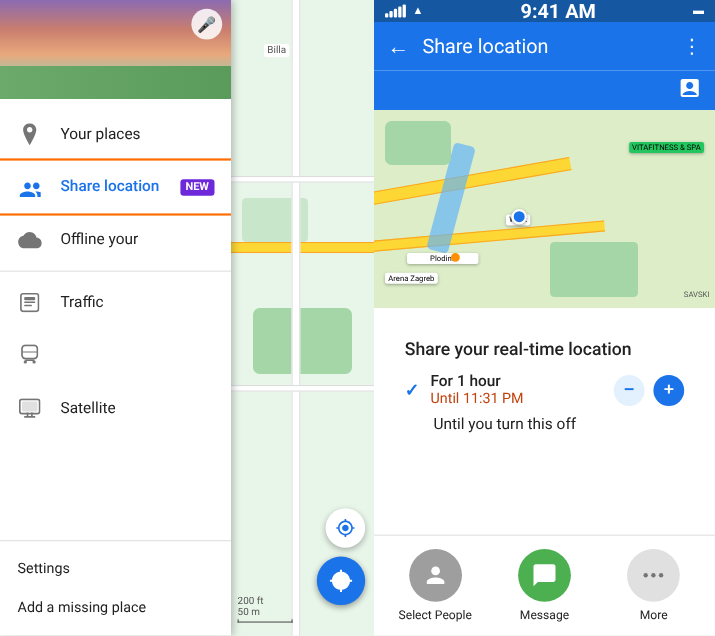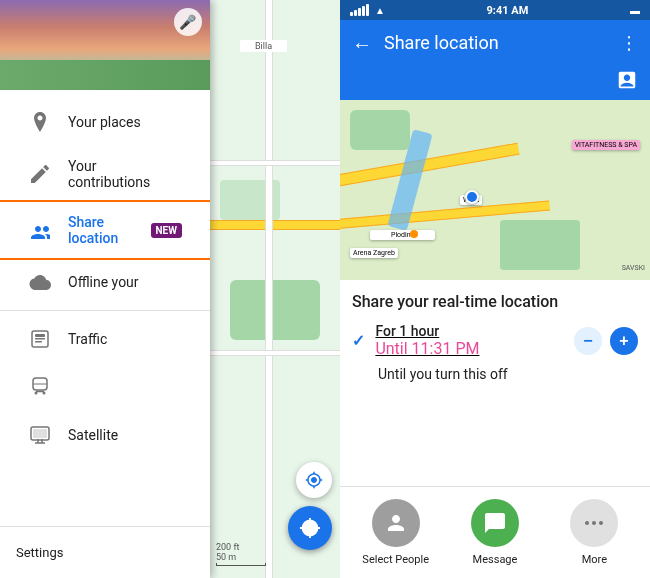--- a/index.html
+++ b/index.html
@@ -56,21 +56,21 @@
 
     .drawer-menu {
       flex: 1;
       overflow-y: auto;
       padding: 8px 0;
     }
 
     .menu-item {
       display: flex;
       align-items: center;
-      padding: 12px 28px;
+      padding: 12px 15px;
       cursor: pointer;
       position: relative;
     }
 
     .menu-item.active {
       background: #fff;
       outline: 2px solid #FF6D00;
     }
 
     .menu-icon {
@@ -94,21 +94,21 @@
       color: #212121;
       flex: 1;
     }
 
     .menu-item.active .menu-label {
       color: #1a73e8;
       font-weight: 500;
     }
 
     .new-badge {
-      background: #701a75;
+      background: #6d28d9;
       color: #fff;
       font-size: 10px;
       font-weight: bold;
       padding: 2px 5px;
       border-radius: 3px;
       margin-left: 8px;
     }
 
     .menu-divider {
       height: 1px;
@@ -228,21 +228,21 @@
       margin-right: 3px;
     }
 
     .signal-bar {
       width: 3px;
       background: #fff;
       border-radius: 1px;
     }
 
     .status-time {
-      font-size: 11px;
+      font-size: 18px;
       font-weight: bold;
     }
 
     .status-right {
       display: flex;
       gap: 4px;
       align-items: center;
     }
 
     
@@ -303,21 +303,21 @@
     .thumb-map-bg {
       width: 100%;
       height: 100%;
       background: #dcedc8;
       position: relative;
     }
 
     
     .share-content {
       flex: 1;
-      padding: 12px;
+      padding: 28px;
     }
 
     .share-title {
       font-size: 16px;
       font-weight: 500;
       color: #212121;
       margin-bottom: 12px;
     }
 
     .duration-option {
@@ -328,32 +328,31 @@
 
     .checkmark {
       color: #1a73e8;
       font-size: 16px;
       margin-right: 10px;
       font-weight: bold;
     }
 
     .duration-text {
       flex: 1;
-      text-decoration: underline;
     }
 
     .duration-main {
       font-size: 14px;
       color: #212121;
       font-weight: 500;
     }
 
     .duration-sub {
-      font-size: 16px;
-      color: #ec4899;
+      font-size: 13px;
+      color: #c2410c;
     }
 
     .duration-controls {
       display: flex;
       gap: 8px;
       align-items: center;
     }
 
     .dur-btn {
       width: 28px;
@@ -454,28 +453,20 @@
 
     <div class="menu-item">
       <div class="menu-icon">
         <svg width="16" height="20" viewBox="0 0 16 20" fill="none">
           <path d="M8 0C4.69 0 2 2.69 2 6c0 4.5 6 14 6 14s6-9.5 6-14c0-3.31-2.69-6-6-6zm0 8.5c-1.38 0-2.5-1.12-2.5-2.5S6.62 3.5 8 3.5s2.5 1.12 2.5 2.5S9.38 8.5 8 8.5z" fill="#757575"></path>
         </svg>
       </div>
       <span class="menu-label">Your places</span>
     </div>
 
-    <div class="menu-item">
-      <div class="menu-icon">
-        <svg width="18" height="18" viewBox="0 0 18 18" fill="none">
-          <path d="M0 14.25V18h3.75L14.81 6.94l-3.75-3.75L0 14.25zM17.71 4.04c.39-.39.39-1.02 0-1.41L15.37.29c-.39-.39-1.02-.39-1.41 0l-1.83 1.83 3.75 3.75 1.83-1.83z" fill="#757575"></path>
-        </svg>
-      </div>
-      <span class="menu-label">Your contributions</span>
-    </div>
 
     <div class="menu-item active">
       <div class="menu-icon">
         <svg width="20" height="18" viewBox="0 0 20 18" fill="#1a73e8">
           <path d="M16 11c1.66 0 2.99-1.34 2.99-3S17.66 5 16 5c-1.66 0-3 1.34-3 3s1.34 3 3 3zm-8 0c1.66 0 2.99-1.34 2.99-3S9.66 5 8 5C6.34 5 5 6.34 5 8s1.34 3 3 3zm0 2c-2.33 0-7 1.17-7 3.5V19h14v-2.5c0-2.33-4.67-3.5-7-3.5zm8 0c-.29 0-.62.02-.97.05 1.16.84 1.97 1.97 1.97 3.45V19h6v-2.5c0-2.33-4.67-3.5-7-3.5z"></path>
         </svg>
       </div>
       <span class="menu-label">Share location</span>
       <span class="new-badge">NEW</span>
     </div>
@@ -526,37 +517,38 @@
           <line x1="5" y1="17" x2="15" y2="17" stroke="#757575" stroke-width="1.5"></line>
         </svg>
       </div>
       <span class="menu-label">Satellite</span>
     </div>
 
   </div>
 
   <div class="drawer-bottom">
     <div class="bottom-item">Settings</div>
+    <div class="bottom-item">Add a missing place</div>
   </div>
 </div>
 
 <div class="middle-panel">
   <div class="map-bg">
 
     <div style="position:absolute;top:0;left:0;right:0;bottom:0;background:#e8f5e9;"></div>
 
     <div style="position:absolute;top:180px;left:10px;width:60px;height:40px;background:#c8e6c9;border-radius:4px;"></div>
     <div style="position:absolute;top:280px;left:20px;width:90px;height:60px;background:#a5d6a7;border-radius:6px;"></div>
 
     <div style="position:absolute;top:220px;left:0;right:0;height:10px;background:#FDD835;border-top:1px solid #F9A825;border-bottom:1px solid #F9A825;"></div>
     <div style="position:absolute;top:0;left:55px;width:8px;height:100%;background:#fff;border-left:1px solid #ddd;border-right:1px solid #ddd;"></div>
     <div style="position:absolute;top:160px;left:0;right:0;height:6px;background:#fff;border-top:1px solid #ddd;border-bottom:1px solid #ddd;"></div>
     <div style="position:absolute;top:350px;left:0;right:0;height:6px;background:#fff;border-top:1px solid #ddd;border-bottom:1px solid #ddd;"></div>
 
-    <div style="position:absolute;top:40px;left:30px;font-size:9px;color:#555;background:#fff;padding:1px 15px;border-radius:2px;">Billa</div>
+    <div style="position:absolute;top:40px;left:30px;font-size:9px;color:#555;background:#fff;padding:1px 3px;border-radius:2px;">Billa</div>
   </div>
 
   <div class="map-loc-btn">
     <svg width="18" height="18" viewBox="0 0 24 24" fill="#1a73e8">
       <path d="M12 8c-2.21 0-4 1.79-4 4s1.79 4 4 4 4-1.79 4-4-1.79-4-4-4zm8.94 3c-.46-4.17-3.77-7.48-7.94-7.94V1h-2v2.06C6.83 3.52 3.52 6.83 3.06 11H1v2h2.06c.46 4.17 3.77 7.48 7.94 7.94V23h2v-2.06c4.17-.46 7.48-3.77 7.94-7.94H23v-2h-2.06zM12 19c-3.87 0-7-3.13-7-7s3.13-7 7-7 7 3.13 7 7-3.13 7-7 7z"></path>
     </svg>
   </div>
 
   <div class="map-fab">
     <svg width="22" height="22" viewBox="0 0 24 24" fill="white">
@@ -611,21 +603,21 @@
 
       <div style="position:absolute;top:60px;left:-20px;width:200px;height:12px;background:#FDD835;transform:rotate(-10deg);border-top:1px solid #F9A825;border-bottom:1px solid #F9A825;"></div>
 
       <div style="position:absolute;top:110px;left:-10px;width:220px;height:10px;background:#FDD835;transform:rotate(-5deg);border-top:1px solid #F9A825;border-bottom:1px solid #F9A825;"></div>
 
       <div style="position:absolute;top:30px;left:60px;width:20px;height:100px;background:#64b5f6;transform:rotate(15deg);opacity:0.7;border-radius:4px;"></div>
 
       <div style="position:absolute;top:10px;left:10px;width:60px;height:40px;background:#a5d6a7;border-radius:6px;"></div>
       <div style="position:absolute;top:120px;left:160px;width:80px;height:50px;background:#a5d6a7;border-radius:4px;"></div>
 
-      <div style="position:absolute;top:40px;right:10px;font-size:7px;background:#f9a8d4;padding:1px 3px;border-radius:2px;box-shadow:0 1px 3px rgba(0,0,0,0.3);">VITAFITNESS &amp; SPA</div>
+      <div style="position:absolute;top:29px;right:10px;font-size:7px;background:#22c55e;padding:1px 3px;border-radius:2px;box-shadow:0 1px 3px rgba(0,0,0,0.3);">VITAFITNESS &amp; SPA</div>
       <div style="position:absolute;top:95px;left:120px;font-size:7px;background:#fff;padding:1px 3px;border-radius:2px;box-shadow:0 1px 3px rgba(0,0,0,0.3);">Work</div>
       <div style="position:absolute;top:130px;left:30px;font-size:7px;background:#fff;padding:1px 21px;border-radius:2px;box-shadow:0 1px 3px rgba(0,0,0,0.3);">Plodine</div>
       <div style="position:absolute;top:148px;left:10px;font-size:7px;background:#fff;padding:1px 3px;border-radius:2px;box-shadow:0 1px 3px rgba(0,0,0,0.3);">Arena Zagreb</div>
       <div style="position:absolute;top:164px;right:5px;font-size:7px;color:#555;">SAVSKI</div>
 
       <div style="position:absolute;top:90px;left:125px;width:14px;height:14px;background:#1a73e8;border-radius:50%;border:2px solid #fff;box-shadow:0 1px 3px rgba(0,0,0,0.4);"></div>
 
       <div style="position:absolute;top:130px;left:70px;width:8px;height:8px;background:#FF8F00;border-radius:50%;"></div>
     </div>
   </div>

